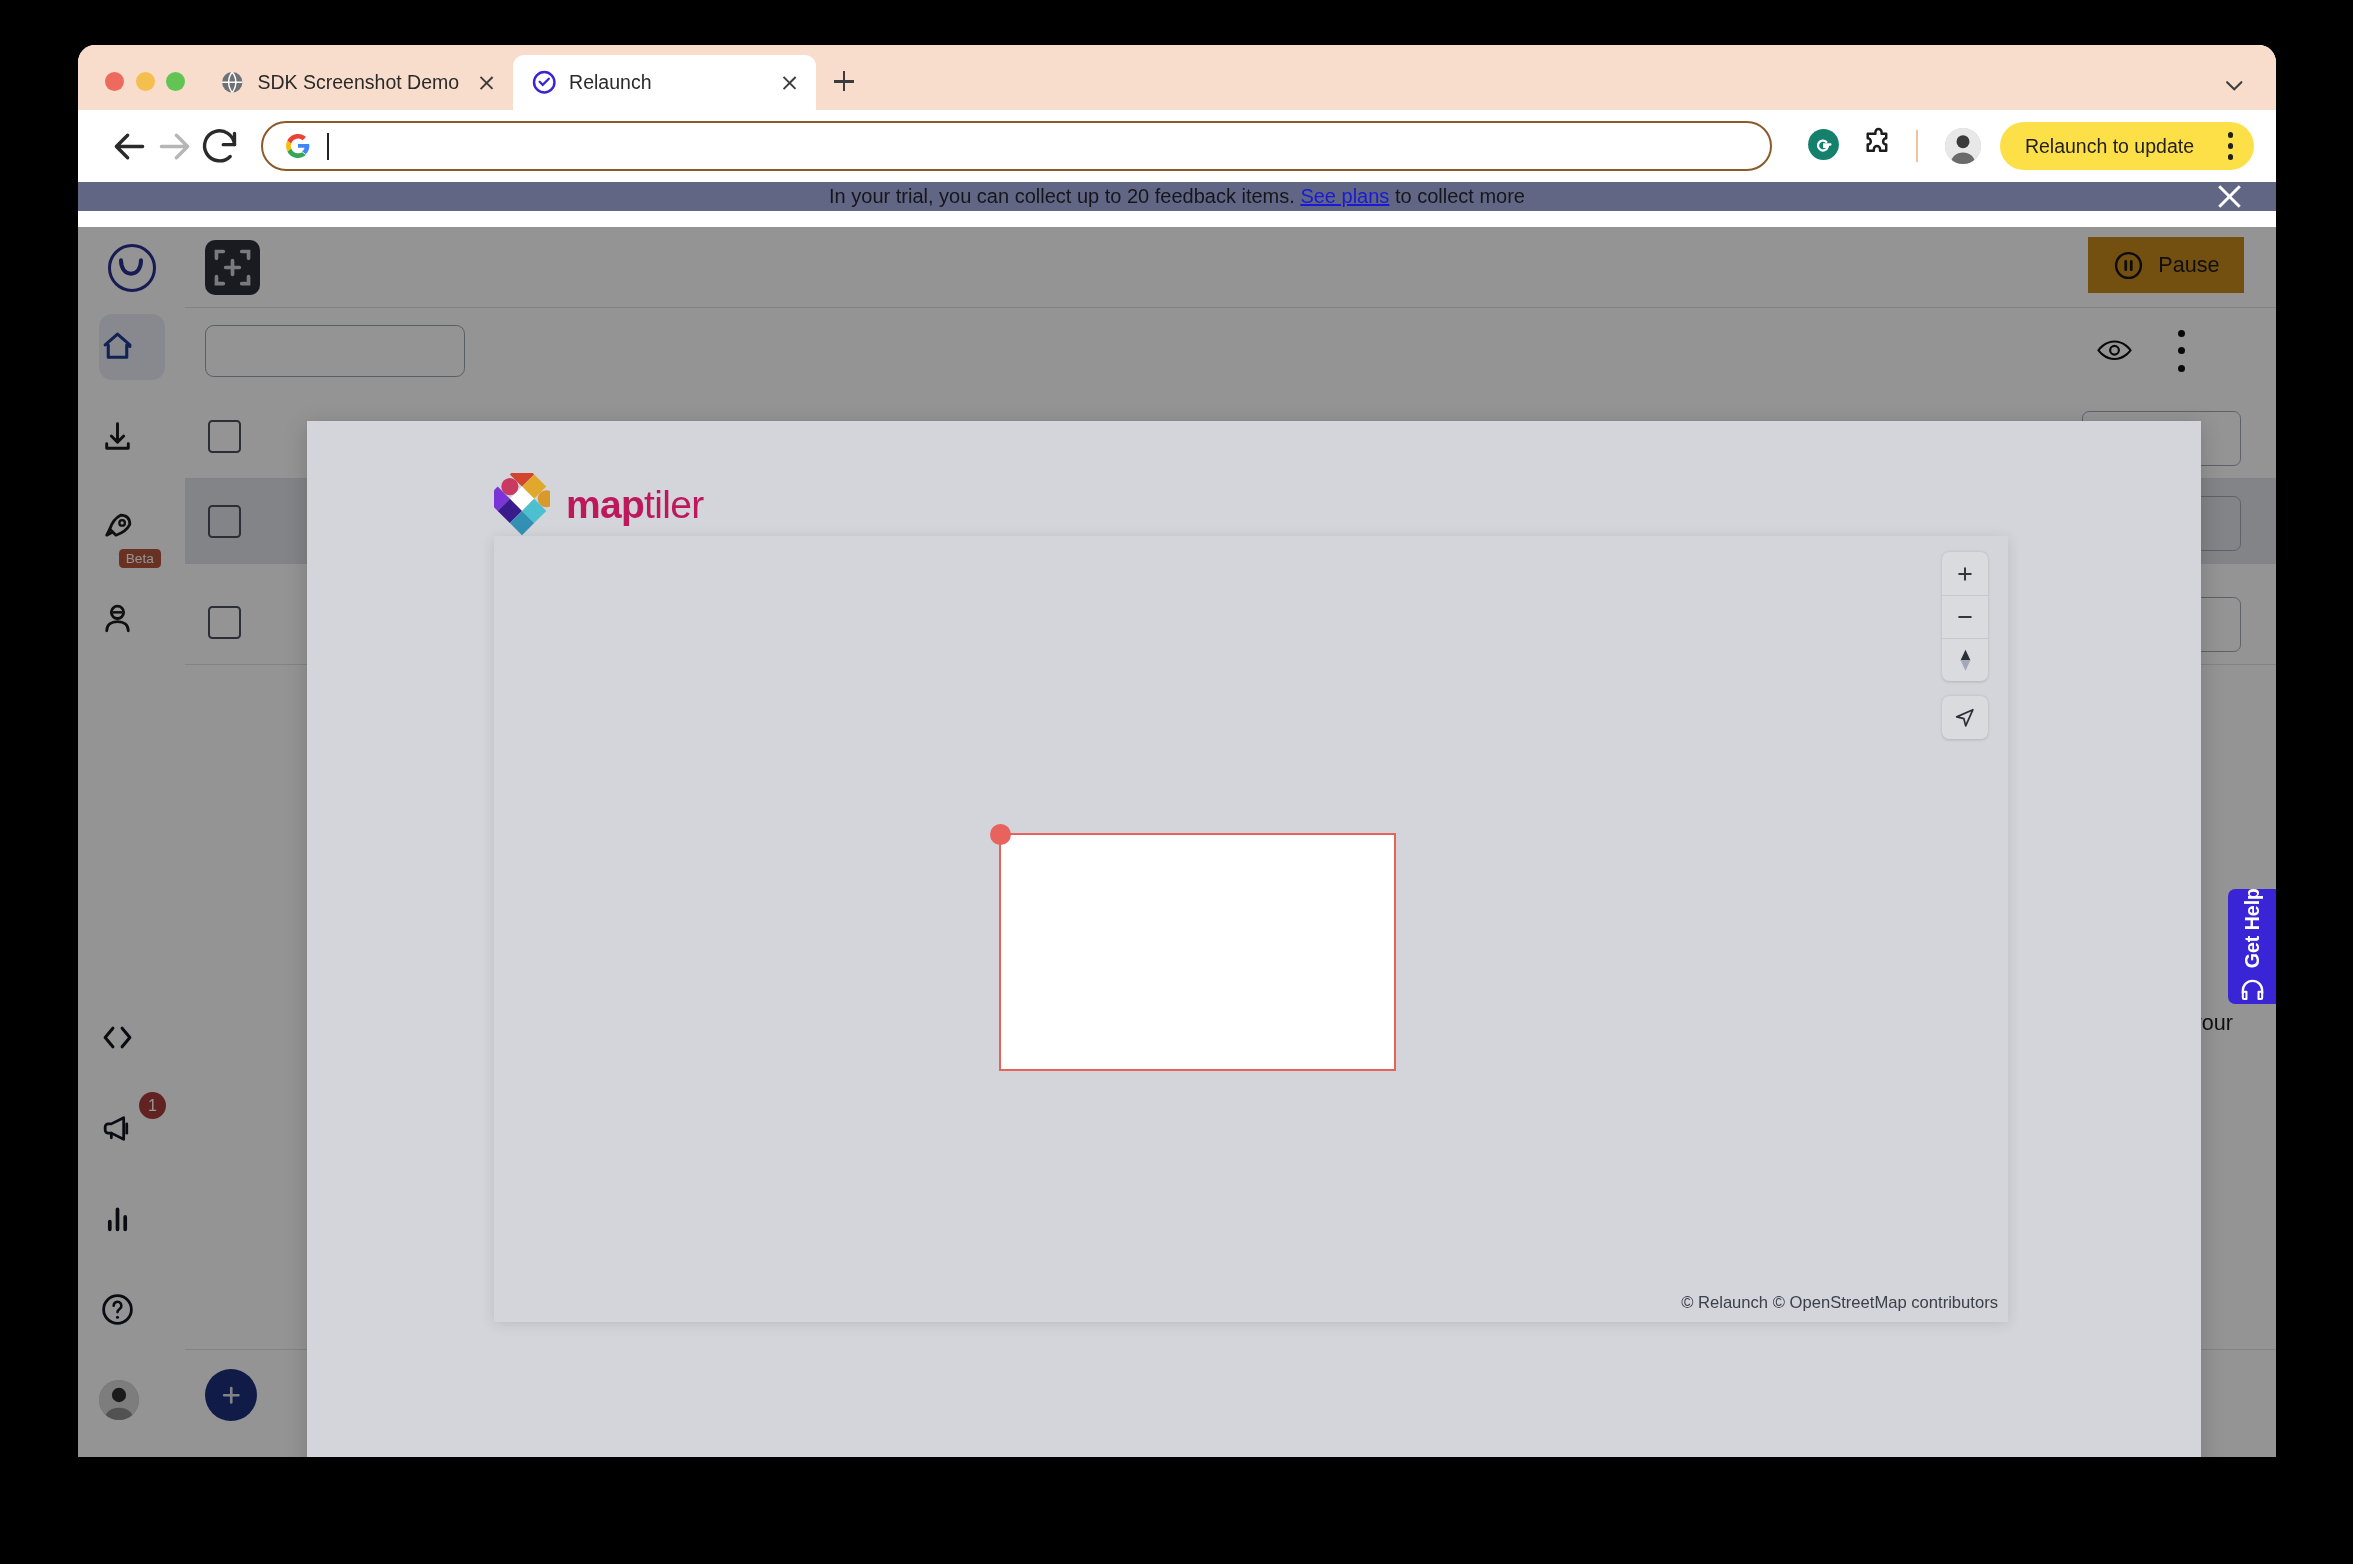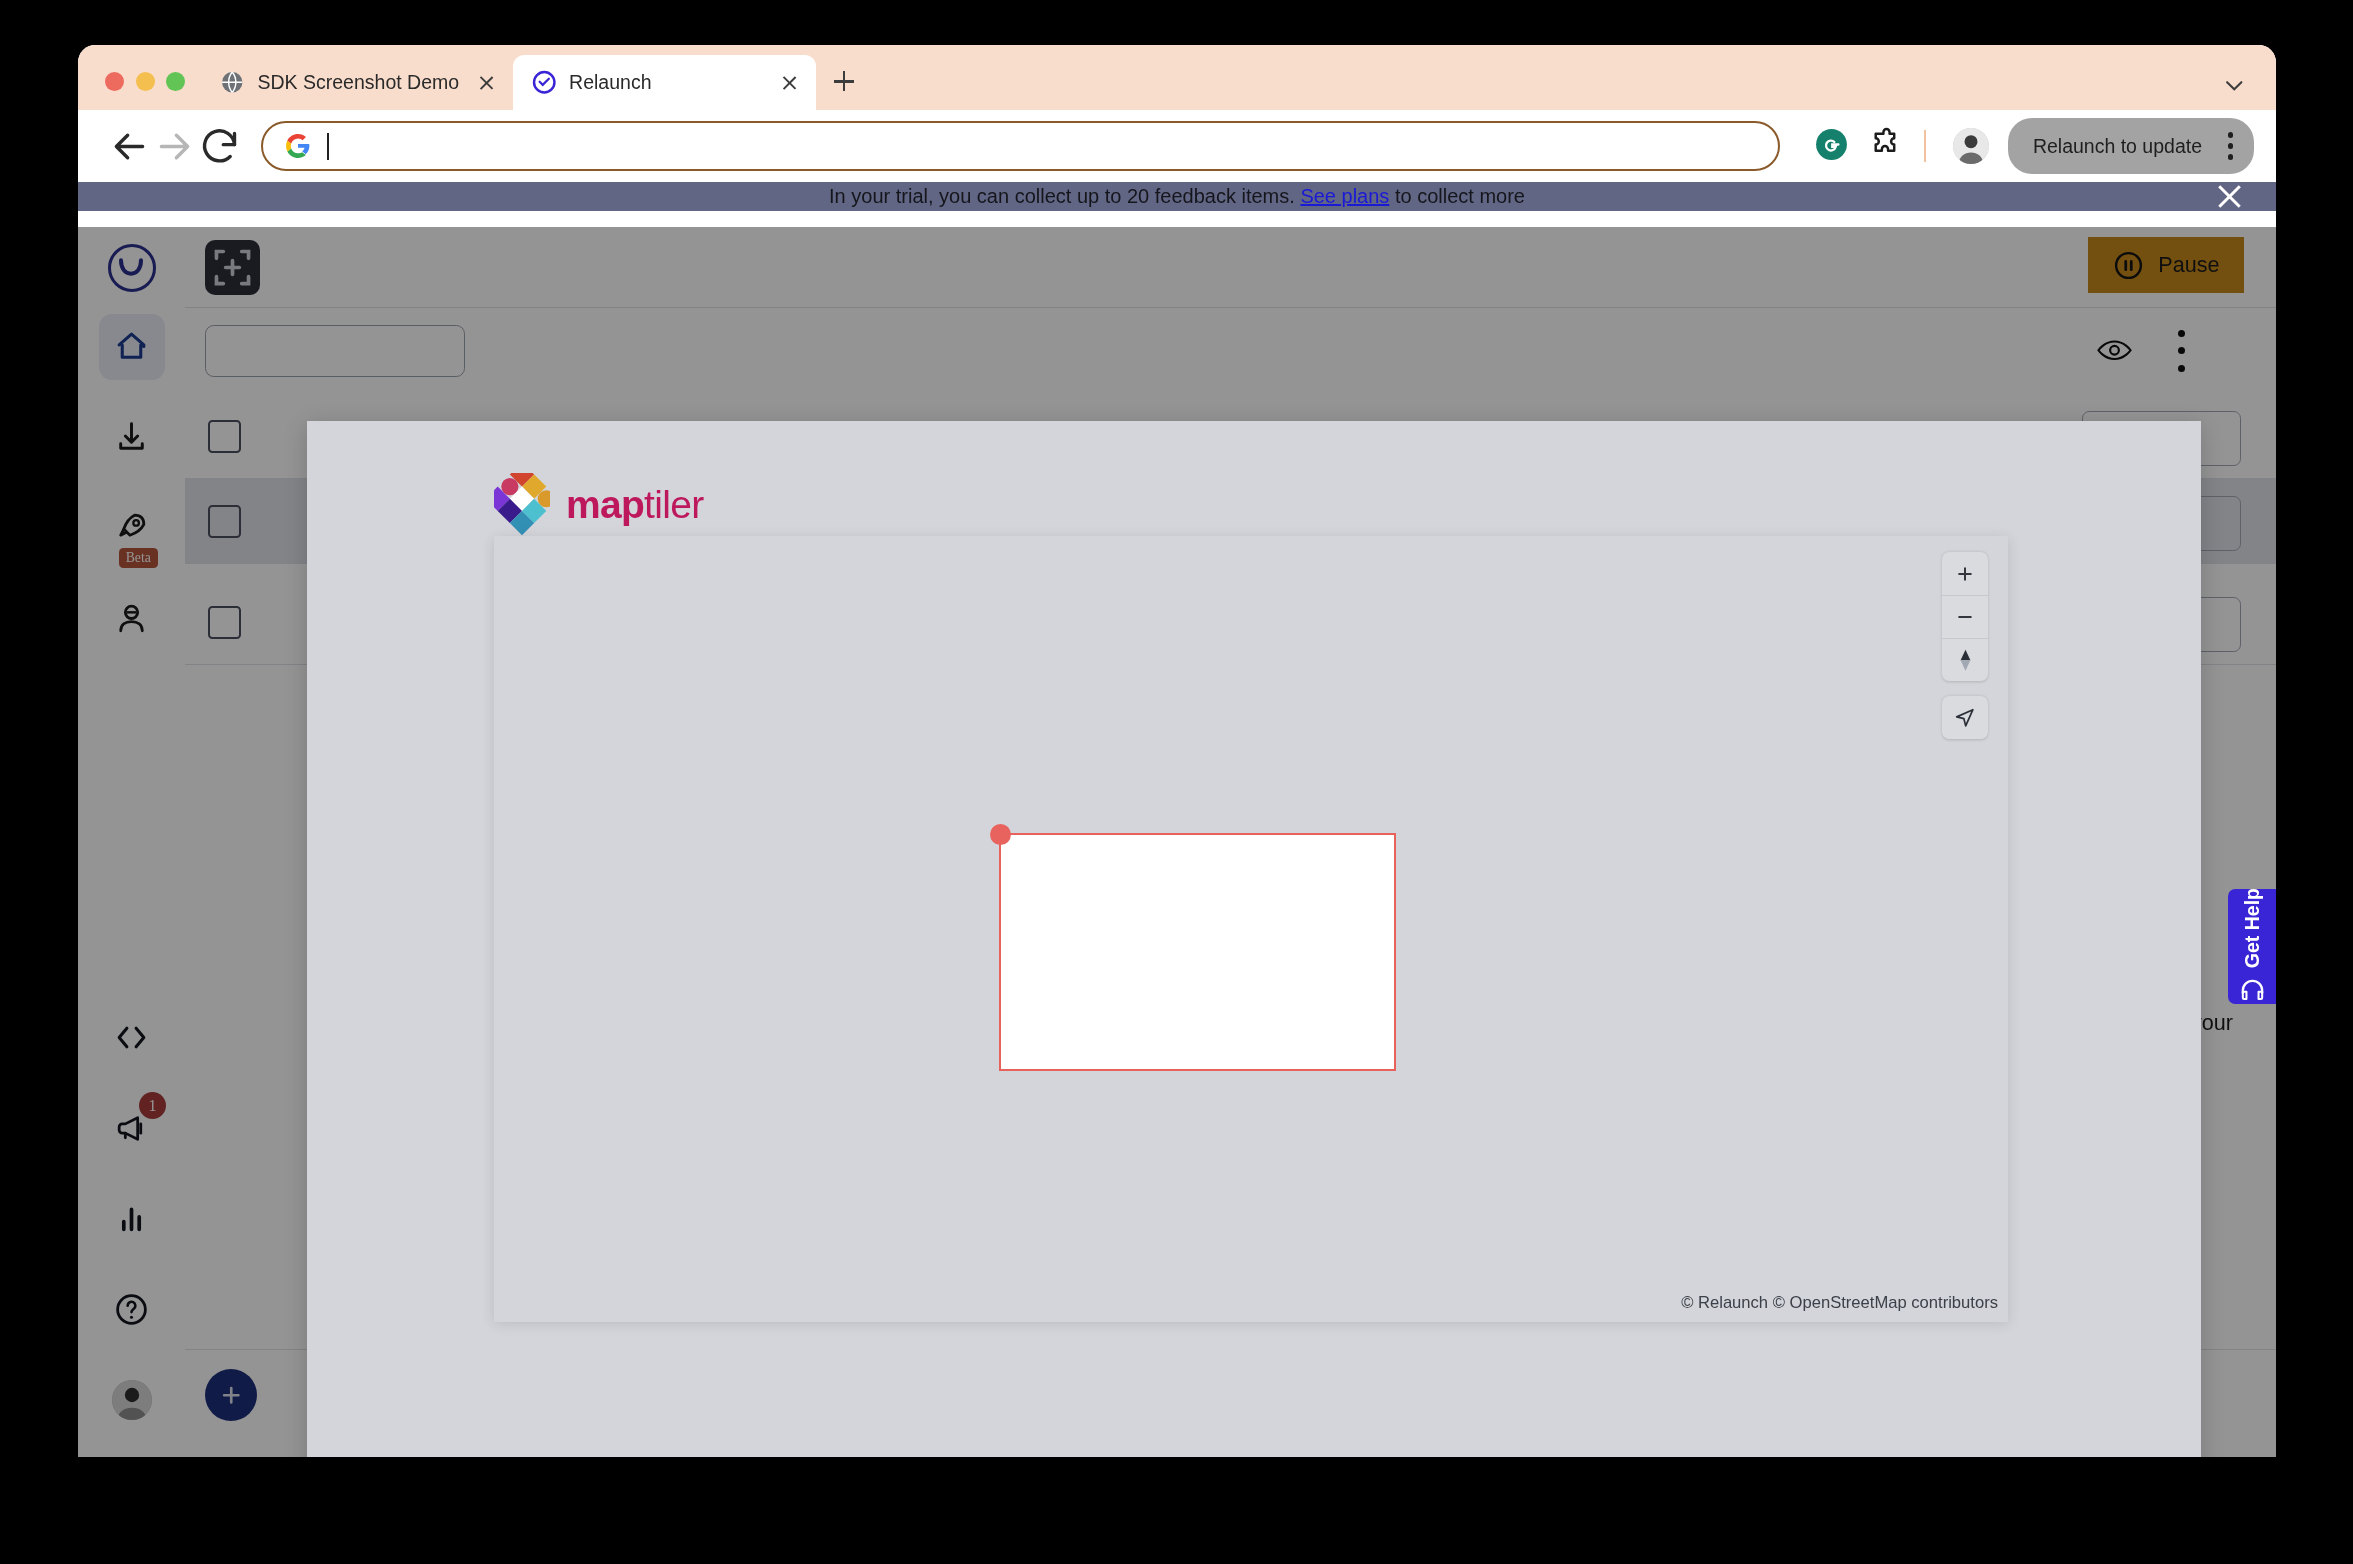--- a/index.html
+++ b/index.html
@@ -102,22 +102,22 @@
     font-size: 19.5px; color: #222; flex: 1 1 auto;
   }
   .toolbar-icon { width: 40px; height: 40px; position: relative; flex: 0 0 40px; margin-left: 14.4px; }
   #toolbar-divider { width: 2.2px; height: 32px; background: #f2c2a0; margin: 0 16px; flex: 0 0 2.2px; }
   #profile-avatar {
     width: 36px; height: 36px; border-radius: 50%;
     background: #cfcfcf; overflow: hidden; flex: 0 0 36px;
     margin-left: 11.5px; position: relative;
   }
   #relaunch-button {
-    height: 56px; background: #a3a3a3; border-radius: 24px;
-    display: flex; align-items: center; gap: 19px;
+    height: 48px; background: #fde047; border-radius: 24px;
+    display: flex; align-items: center; gap: 27px;
     padding: 0 14.4px 0 24.5px; margin-left: 19px; flex: 0 0 auto;
   }
   #relaunch-label { font-size: 19.5px; color: #1f1f1f; white-space: nowrap; }
   #kebab-icon { width: 19px; height: 33px; position: relative; flex: 0 0 19px; }
   .kdot { position: absolute; left: 6.5px; width: 5.8px; height: 5.8px; border-radius: 50%; background: #1f1f1f; }
 
   
   #page {
     position: relative;
     height: 1275px;
@@ -153,22 +153,22 @@
     padding-top: 17.3px;
     z-index: 20;
   }
   #app-logo {
     width: 48px; height: 48px; border-radius: 50%;
     border: 3.6px solid #2b2f8f; margin-bottom: 21.6px;
     position: relative; overflow: hidden;
   }
   .rail-item {
     width: 66px; height: 66px; border-radius: 13px;
-    display: flex; align-items: center; justify-content: center;
-    position: relative; margin-bottom: 24.5px; font-family: Liberation Serif, serif;
+    display: flex; align-items: center; 
+    position: relative; margin-bottom: 24.5px;
   }
   .rail-item.active { background: #e9ecf7; }
   .rail-spacer { flex: 1 1 auto; }
   #beta-badge {
     position: absolute; left: 20px; bottom: -7.2px;
     background: #b4553c; color: #fff;
     font-size: 13.7px; padding: 2.2px 7.2px; border-radius: 4.3px;
   }
   #announce-badge {
     position: absolute; right: -1.4px; top: -2.9px;

